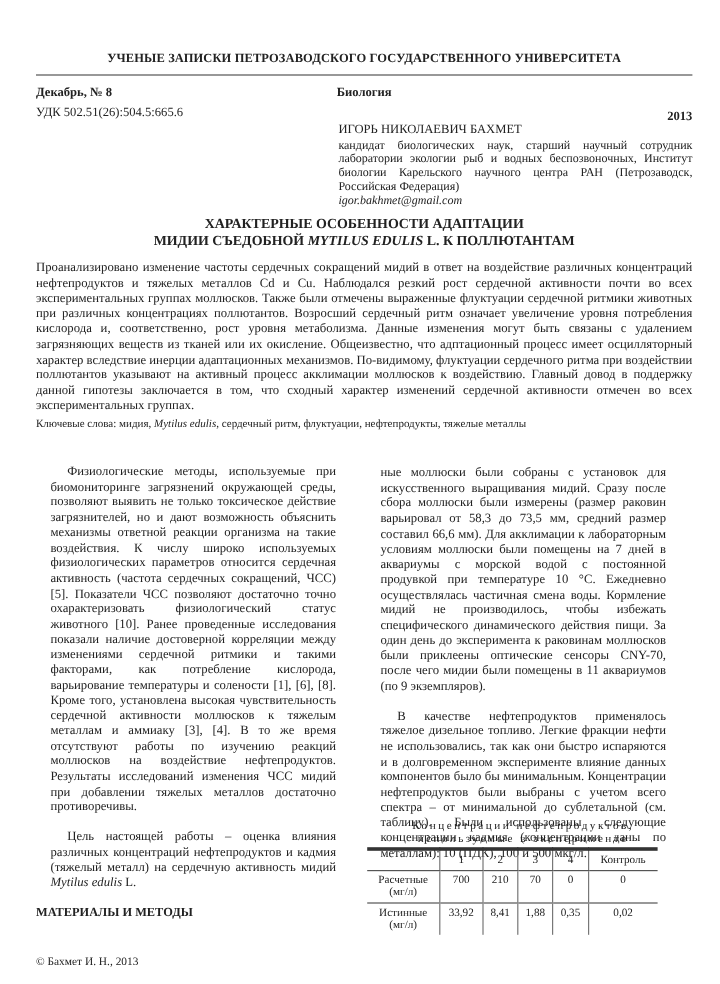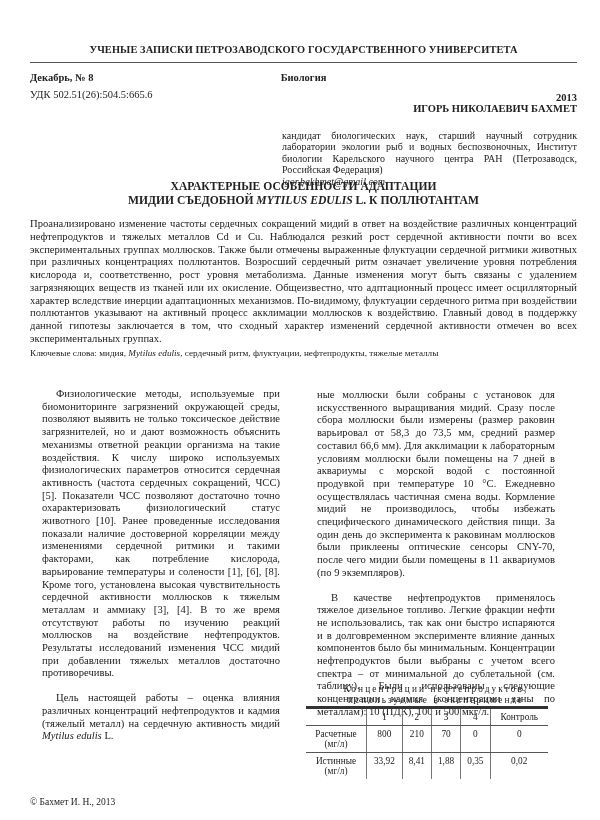--- a/index.html
+++ b/index.html
@@ -13,21 +13,21 @@
     position: absolute; top: 44px; left: 0; width: 547px; text-align: center;
     font-weight: bold; font-size: 10.4px; letter-spacing: 0.1px; color: #222;
   }
   .header-rule { position: absolute; top: 62px; left: 0; width: 547px; border-top: 1px solid #555; }
   .meta-row { position: absolute; top: 72px; left: 0; width: 547px; font-size: 10.5px; font-weight: bold; }
   .meta-row .left { position: absolute; left: 0; }
   .meta-row .center { position: absolute; left: 0; width: 547px; text-align: center; font-weight: bold; }
   .meta-row .right { position: absolute; right: 0; margin-top: 20px; }
   .udk { position: absolute; top: 89px; left: 0; font-size: 10.5px; }
   .author { position: absolute; top: 103px; left: 252px; width: 295px; font-size: 10px; line-height: 11.6px; }
-  .author .name { text-align: right; font-weight: bold; font-size: 10.5px; margin-bottom: 15px; }
+  .author .name { text-align: left; font-weight: normal; font-size: 10.5px; margin-bottom: 1px; }
   .author .affil { text-align: justify; }
   .author .email { font-style: italic; }
   .article-title {
     position: absolute; top: 180px; left: 0; width: 547px; text-align: center;
     font-weight: bold; font-size: 11.6px; line-height: 13.5px;
   }
   .article-title i { font-style: italic; }
   .abstract {
     position: absolute; top: 218px; left: 0; width: 547px;
     font-size: 10.6px; line-height: 12.75px; text-align: justify; text-indent: 0;
@@ -83,20 +83,21 @@
     <div><span>МИДИИ СЪЕДОБНОЙ </span><i>MYTILUS EDULIS</i><span> L. К ПОЛЛЮТАНТАМ</span></div>
   </div>
 
   <div class="abstract">Проанализировано изменение частоты сердечных сокращений мидий в ответ на воздействие различных концентраций нефтепродуктов и тяжелых металлов Cd и Cu. Наблюдался резкий рост сердечной активности почти во всех экспериментальных группах моллюсков. Также были отмечены выраженные флуктуации сердечной ритмики животных при различных концентрациях поллютантов. Возросший сердечный ритм означает увеличение уровня потребления кислорода и, соответственно, рост уровня метаболизма. Данные изменения могут быть связаны с удалением загрязняющих веществ из тканей или их окисление. Общеизвестно, что адптационный процесс имеет осцилляторный характер вследствие инерции адаптационных механизмов. По-видимому, флуктуации сердечного ритма при воздействии поллютантов указывают на активный процесс акклимации моллюсков к воздействию. Главный довод в поддержку данной гипотезы заключается в том, что сходный характер изменений сердечной активности отмечен во всех экспериментальных группах.</div>
 
   <div class="keywords"><span>Ключевые слова: мидия, </span><i>Mytilus edulis</i><span>, сердечный ритм, флуктуации, нефтепродукты, тяжелые металлы</span></div>
 
   <div class="col left">
     <p>Физиологические методы, используемые при биомониторинге загрязнений окружающей среды, позволяют выявить не только токсическое действие загрязнителей, но и дают возможность объяснить механизмы ответной реакции организма на такие воздействия. К числу широко используемых физиологических параметров относится сердечная активность (частота сердечных сокращений, ЧСС) [5]. Показатели ЧСС позволяют достаточно точно охарактеризовать физиологический статус животного [10]. Ранее проведенные исследования показали наличие достоверной корреляции между изменениями сердечной ритмики и такими факторами, как потребление кислорода, варьирование температуры и солености [1], [6], [8]. Кроме того, установлена высокая чувствительность сердечной активности моллюсков к тяжелым металлам и аммиаку [3], [4]. В то же время отсутствуют работы по изучению реакций моллюсков на воздействие нефтепродуктов. Результаты исследований изменения ЧСС мидий при добавлении тяжелых металлов достаточно противоречивы.</p>
     <p><span>Цель настоящей работы – оценка влияния различных концентраций нефтепродуктов и кадмия (тяжелый металл) на сердечную активность мидий </span><i>Mytilus edulis</i><span> L.</span></p>
+    <div class="section-head second">МАТЕРИАЛЫ И МЕТОДЫ</div>
   </div>
 
   <div class="col right">
     <p class="noindent">ные моллюски были собраны с установок для искусственного выращивания мидий. Сразу после сбора моллюски были измерены (размер раковин варьировал от 58,3 до 73,5 мм, средний размер составил 66,6 мм). Для акклимации к лабораторным условиям моллюски были помещены на 7 дней в аквариумы с морской водой с постоянной продувкой при температуре 10 °C. Ежедневно осуществлялась частичная смена воды. Кормление мидий не производилось, чтобы избежать специфического динамического действия пищи. За один день до эксперимента к раковинам моллюсков были приклеены оптические сенсоры CNY-70, после чего мидии были помещены в 11 аквариумов (по 9 экземпляров).</p>
     <p>В качестве нефтепродуктов применялось тяжелое дизельное топливо. Легкие фракции нефти не использовались, так как они быстро испаряются и в долговременном эксперименте влияние данных компонентов было бы минимальным. Концентрации нефтепродуктов были выбраны с учетом всего спектра – от минимальной до сублетальной (см. таблицу). Были использованы следующие концентрации кадмия (концентрации даны по металлам): 10 (ПДК), 100 и 500 мкг/л.</p>
   </div>
 
   <div class="table-caption">
     <div>Концентрации нефтепродуктов,</div>
     <div>используемые в эксперименте</div>
@@ -110,21 +111,21 @@
       <td>2</td>
       <td>3</td>
       <td>4</td>
       <td>Контроль</td>
     </tr>
     <tr class="r1">
       <td class="rowlabel">
             <div>Расчетные</div>
             <div>(мг/л)</div>
           </td>
-      <td>800</td>
+      <td>700</td>
       <td>210</td>
       <td>70</td>
       <td>0</td>
       <td>0</td>
     </tr>
     <tr>
       <td class="rowlabel">
             <div>Истинные</div>
             <div>(мг/л)</div>
           </td>

